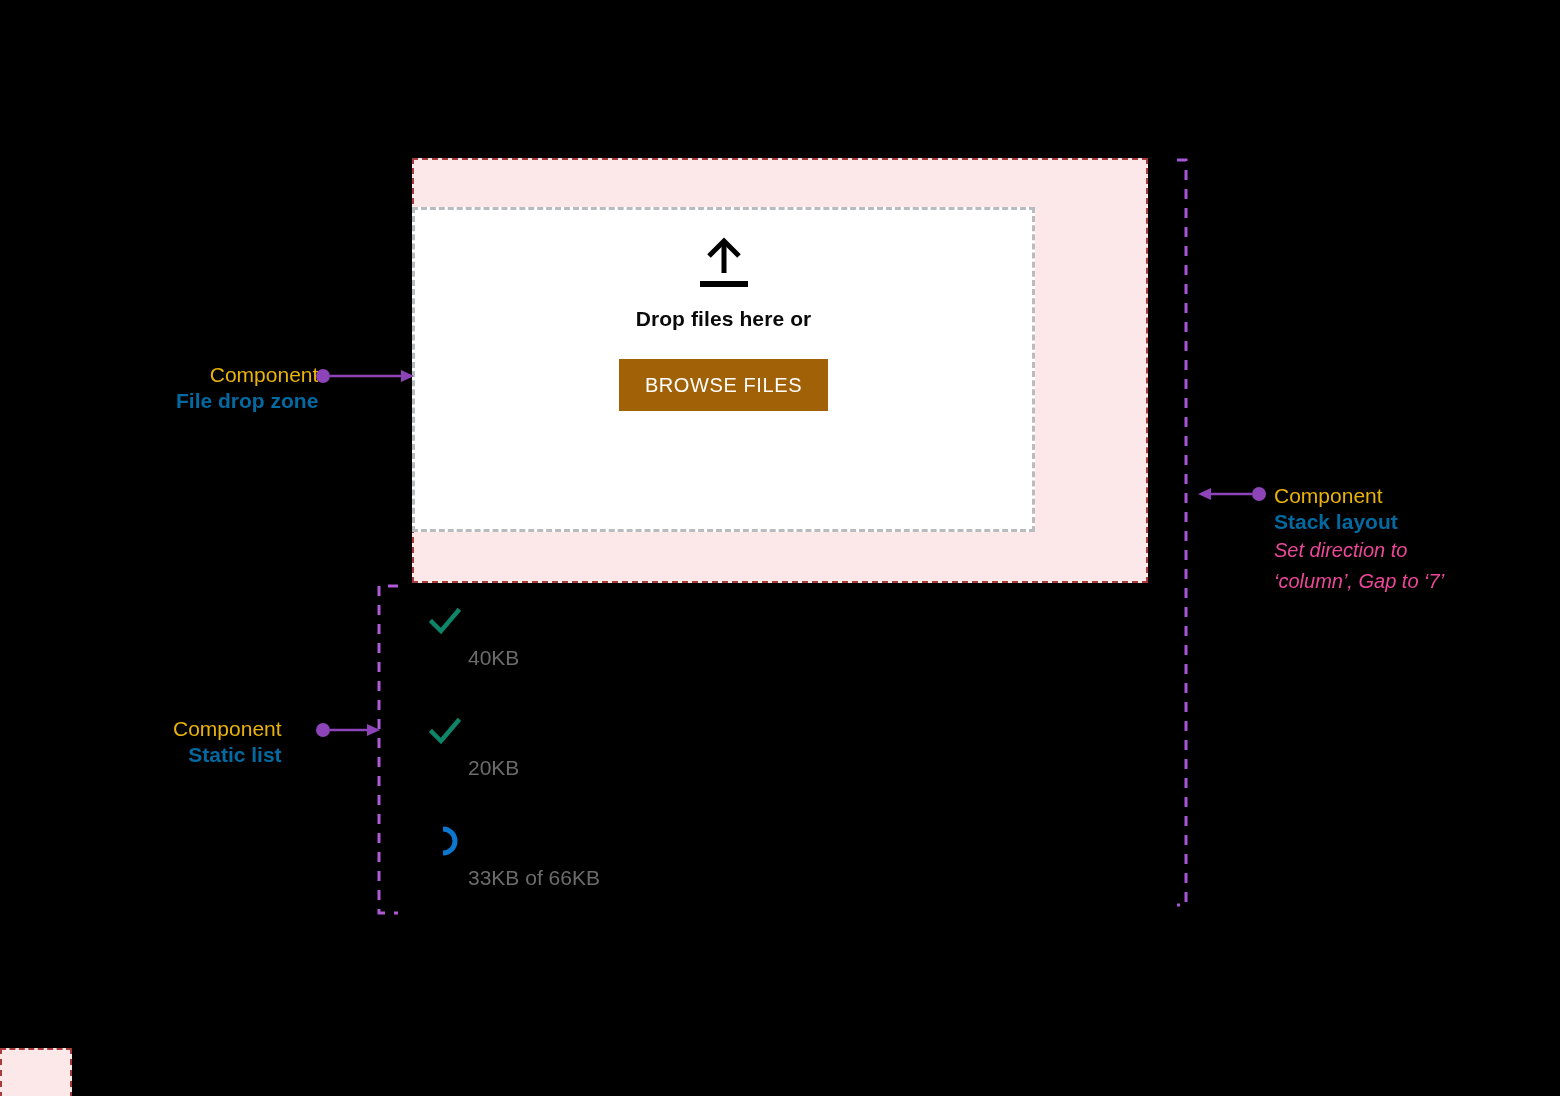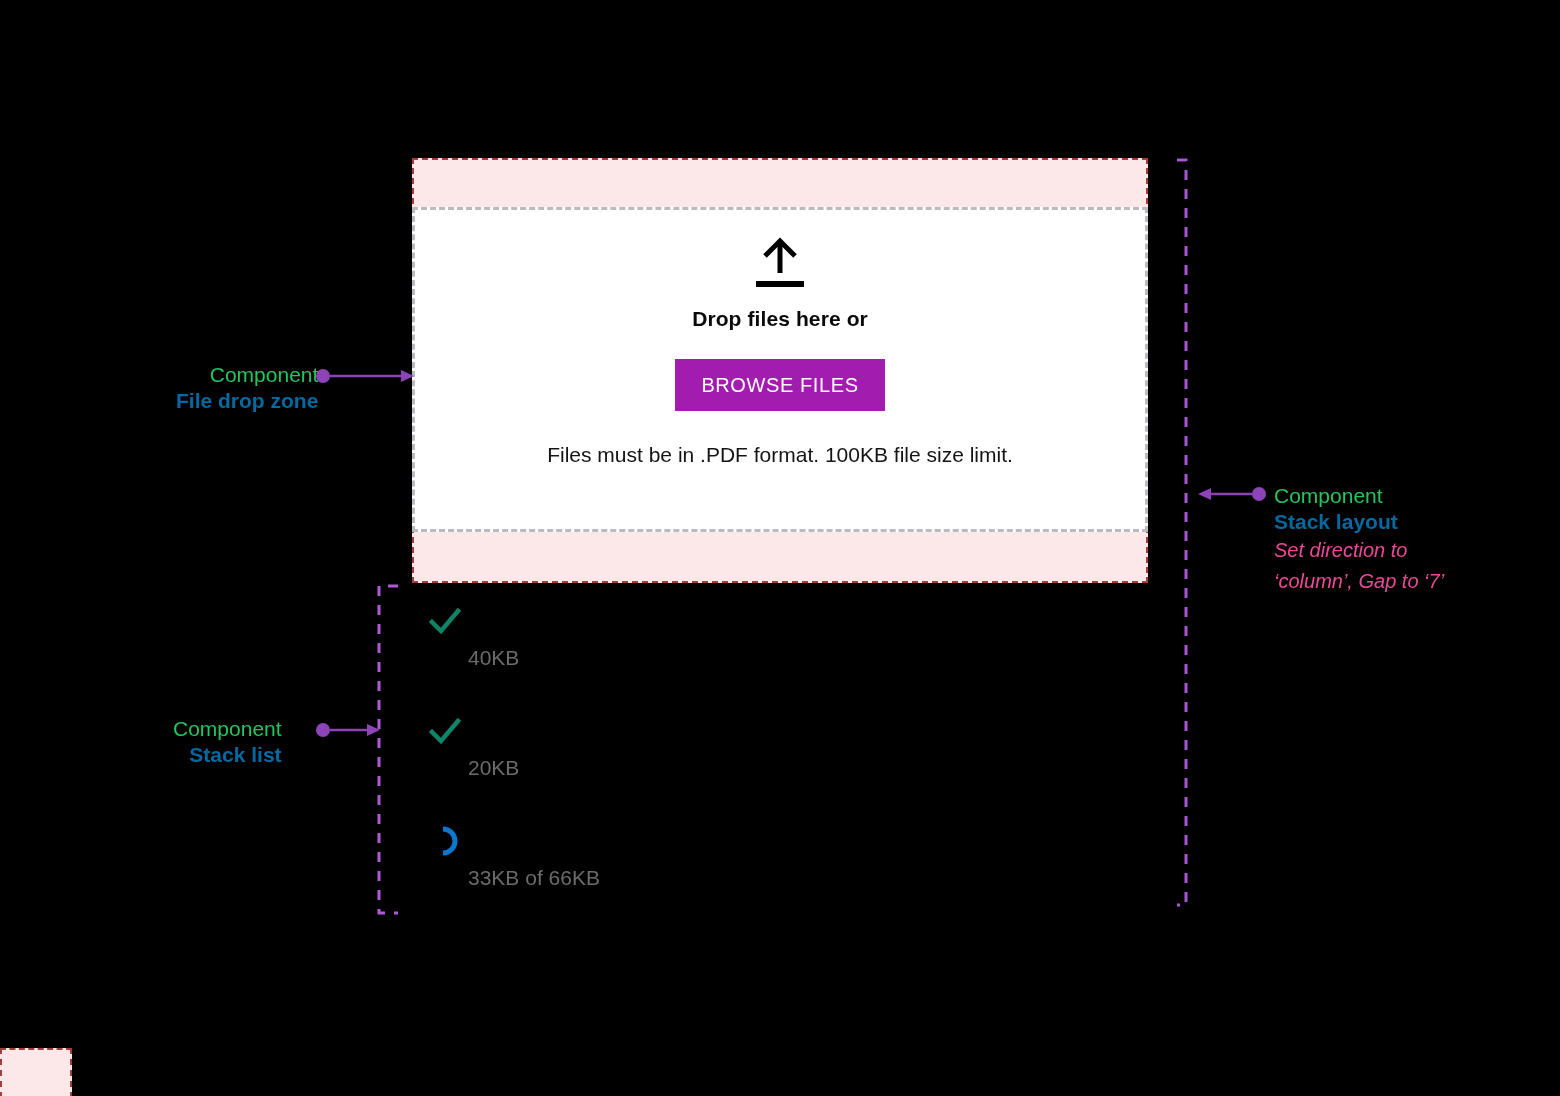--- a/index.html
+++ b/index.html
@@ -24,21 +24,21 @@
     width: 736px;
     height: 425px;
     background: #fce8e8;
     border: 2px dashed #a83b3b;
     box-sizing: border-box;
   }
   #dropzone-inner {
     position: absolute;
     left: 412px;
     top: 207px;
-    width: 736px;
+    width: 623px;
     height: 325px;
     background: #ffffff;
     border: 3px dashed #b9bcbe;
     box-sizing: border-box;
     display: flex;
     flex-direction: column;
     align-items: center;
   }
 
   #upload-icon {
@@ -51,21 +51,21 @@
   #drop-title {
     margin-top: 18px;
     font-size: 21px;
     font-weight: 700;
     color: #0a0a0a;
     letter-spacing: 0.1px;
   }
 
   #browse-button {
     margin-top: 28px;
-    background: #a21caf;
+    background: #a16207;
     color: #ffffff;
     border: none;
     padding: 0 26px;
     height: 52px;
     line-height: 52px;
     font-size: 20px;
     font-family: "Liberation Sans", sans-serif;
     letter-spacing: 0.6px;
     cursor: pointer;
   }
@@ -76,21 +76,21 @@
     color: #141414;
   }
 
   
   .anno {
     position: absolute;
     color: #8d44b8;
   }
   .anno-kind {
     font-size: 21px;
-    color: #22c55e;
+    color: #eab308;
     line-height: 1.24;
     white-space: nowrap;
   }
   .anno-name {
     font-size: 21px;
     font-weight: 700;
     color: #0369a1;
     line-height: 1.24;
     white-space: nowrap;
   }
@@ -177,21 +177,20 @@
   <svg id="upload-icon" viewBox="0 0 56 52">
     <line x1="28" y1="4" x2="28" y2="36" stroke="#000000" stroke-width="5"></line>
     <polyline points="13,19 28,4 43,19" fill="none" stroke="#000000" stroke-width="5" stroke-linecap="butt" stroke-linejoin="miter"></polyline>
     <line x1="4" y1="47" x2="52" y2="47" stroke="#000000" stroke-width="6"></line>
   </svg>
 
   <div id="drop-title">Drop files here or</div>
 
   <button id="browse-button">BROWSE FILES</button>
 
-  <div id="drop-hint">Files must be in .PDF format. 100KB file size limit.</div>
 </div>
 
 <div id="static-list">
 
   <div class="list-row">
     <svg class="row-status" viewBox="0 0 34 34">
       <polyline points="4,18 13,27 30,7" fill="none" stroke="#0e8468" stroke-width="4.5" stroke-linecap="square" stroke-linejoin="miter"></polyline>
     </svg>
     <div class="row-name"></div>
     <div class="row-size">40KB</div>
@@ -215,21 +214,21 @@
 
 </div>
 
 <div class="anno" id="anno-dropzone">
   <span class="anno-kind">Component</span>
   <span class="anno-name">File drop zone</span>
 </div>
 
 <div class="anno" id="anno-list">
   <span class="anno-kind">Component</span>
-  <span class="anno-name">Stack list</span>
+  <span class="anno-name">Static list</span>
 </div>
 
 <div class="anno" id="anno-stack">
   <div class="anno-kind">Component</div>
   <div class="anno-name">Stack layout</div>
   <div class="anno-note">Set direction to</div>
   <div class="anno-note">‘column’, Gap to ‘7’</div>
 </div>
 
 <svg id="connectors" viewBox="0 0 1560 1096">

